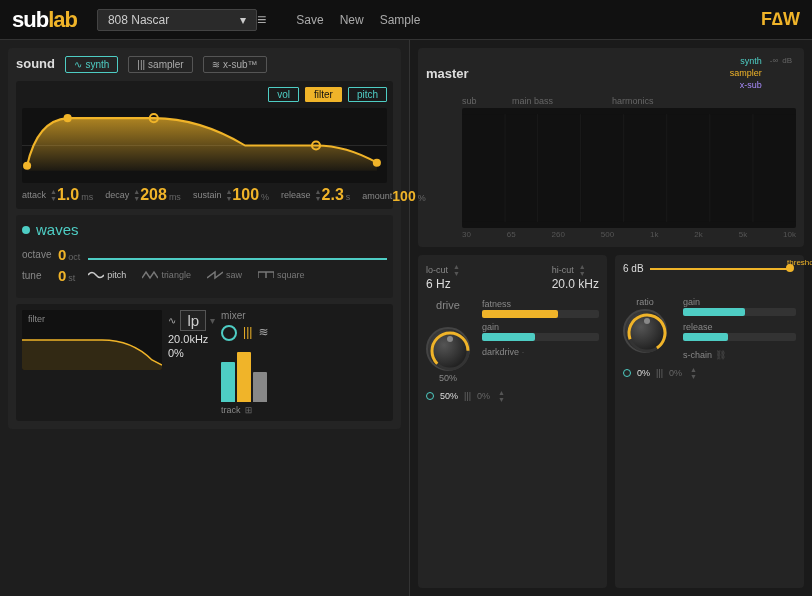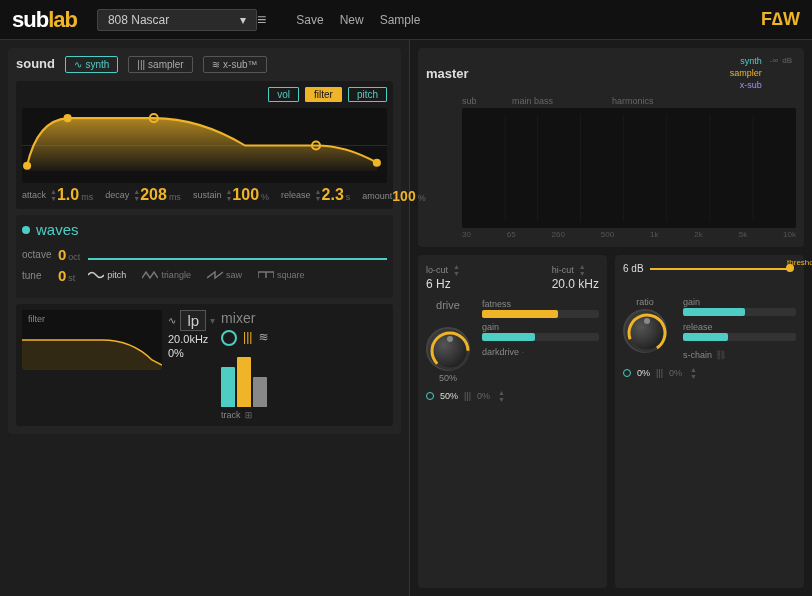--- a/index.html
+++ b/index.html
@@ -317,21 +317,21 @@
     }
 
     .mixer-section {
       width: 70px;
       display: flex;
       flex-direction: column;
       align-items: flex-start;
     }
     .mixer-label {
       color: #888;
-      font-size: 14px;
+      font-size: 10px;
       margin-bottom: 4px;
     }
     .mixer-icons {
       display: flex;
       gap: 6px;
       margin-bottom: 6px;
     }
 
     
     

